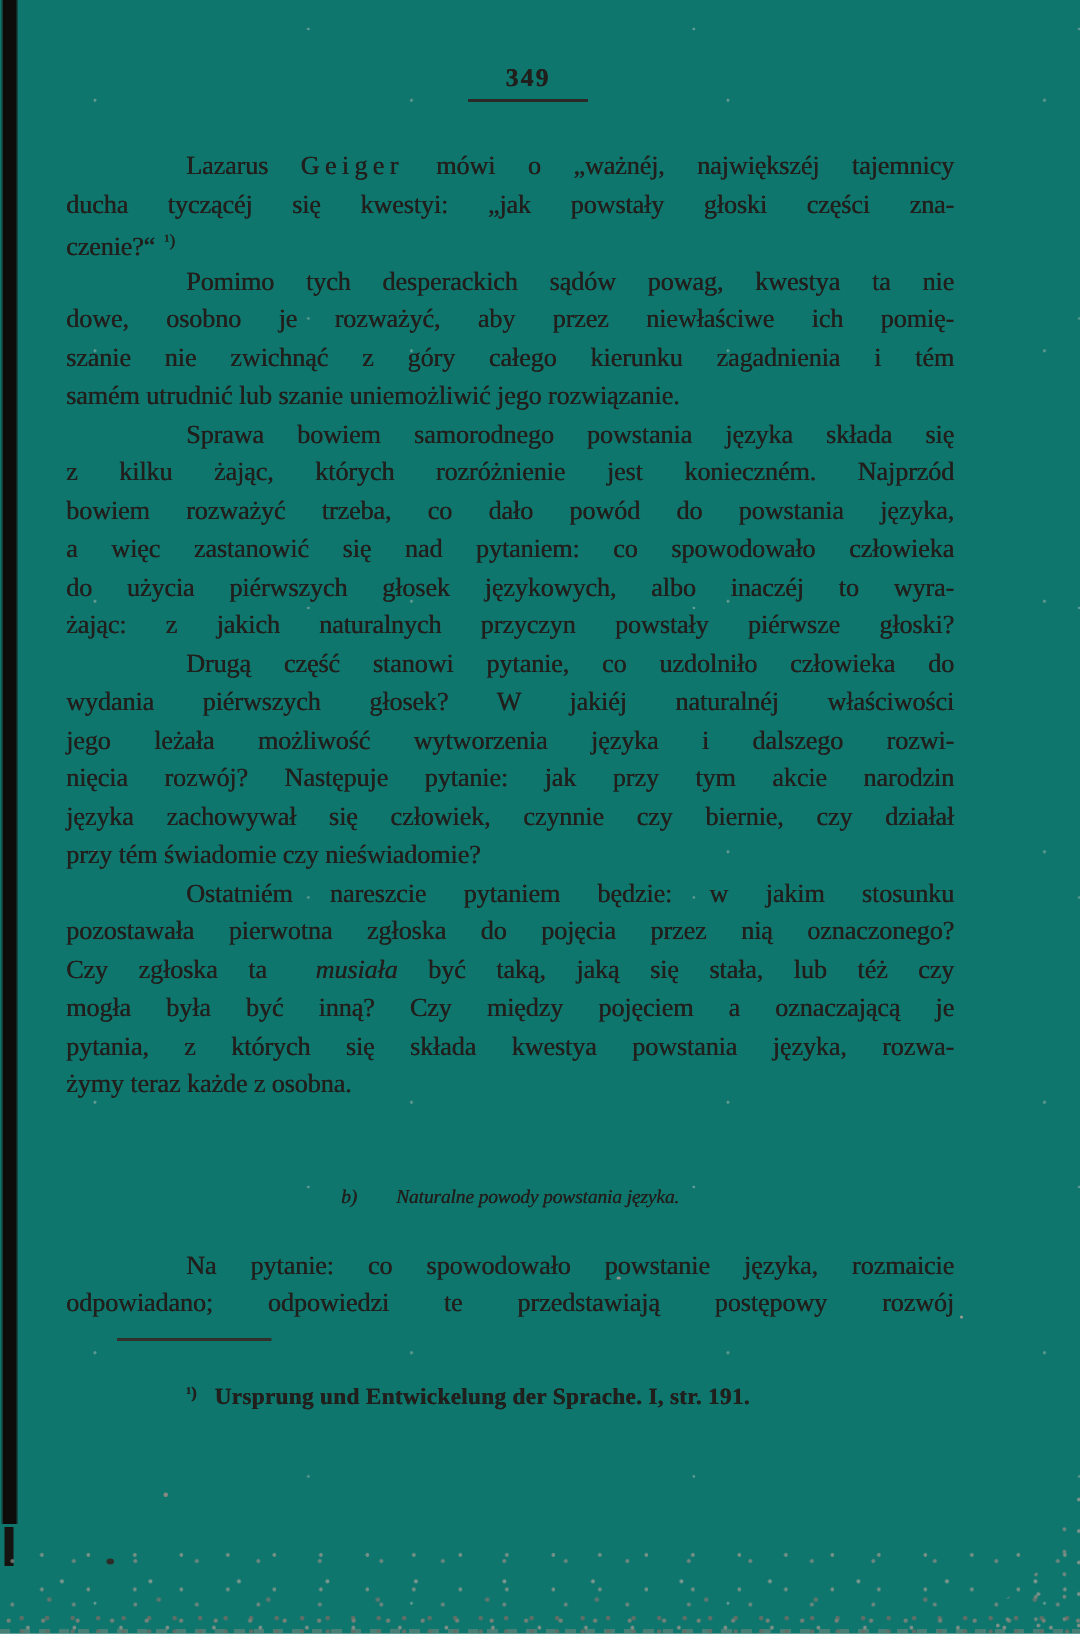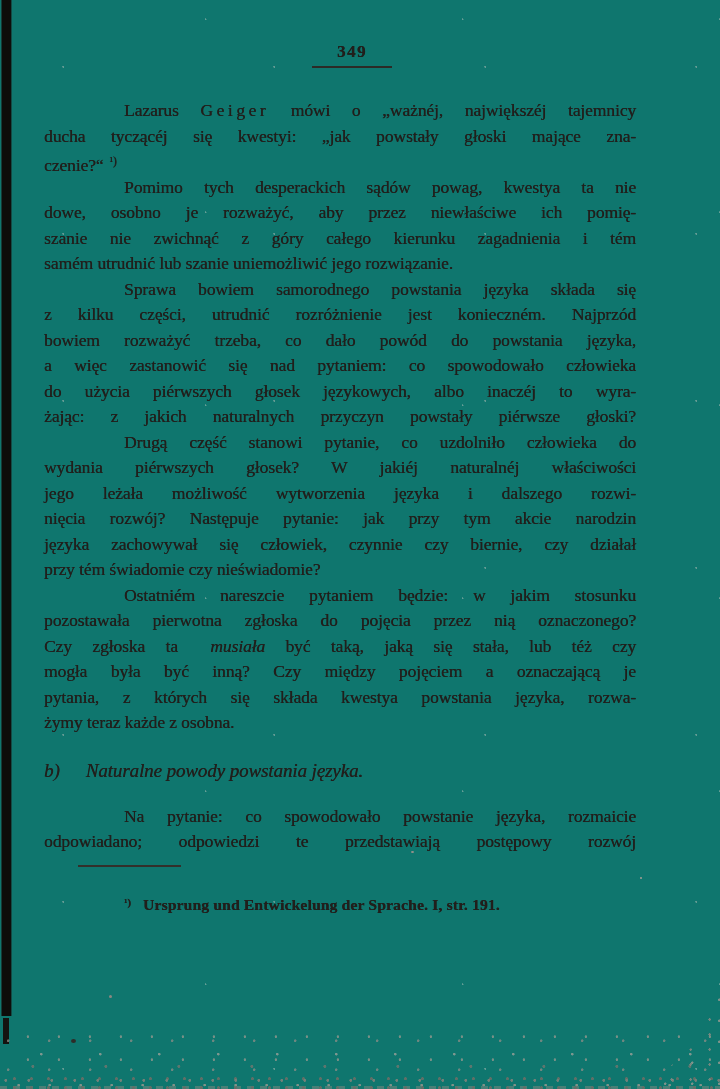--- a/index.html
+++ b/index.html
@@ -53,22 +53,22 @@
     white-space:normal;hyphens:none;
   }
   .fi{text-indent:80px;}
   .end{text-align-last:left;}
   .it{font-style:italic;margin-left:12px;}
   .ls{letter-spacing:3.5px;}
   sup.ref{
     font-size:11.5px;vertical-align:6px;margin-left:6px;letter-spacing:0;
   }
   .heading{
-    font-style:italic;
-    margin-top:22px;height:26px;line-height:26px;font-size:19px;
+    font-style:italic;text-align:center;
+    margin-top:49px;height:26px;line-height:26px;font-size:13px;
   }
   .heading .lbl{margin-right:26px;}
   .fnrule{
     margin-top:10px;margin-left:34px;width:103px;height:2px;background:#33302b;
   }
   .footnote{
     margin-top:24px;padding-left:80px;
     font-size:15.5px;font-weight:700;line-height:22px;letter-spacing:.2px;
   }
   .footnote sup.ref{margin-left:0;margin-right:12px;vertical-align:4px;font-size:11px;}
@@ -119,34 +119,34 @@
 
   <div class="pageno-wrap">
     <div class="pageno">349</div>
     <div class="pageno-rule"></div>
   </div>
 
   <div class="text-col">
 
     <div class="para">
       <div class="ln fi"><span>Lazarus </span><span class="ls">Geiger</span><span> mówi o „ważnéj, największéj tajemnicy</span></div>
-      <div class="ln">ducha tyczącéj się kwestyi: „jak powstały głoski mające zna-</div>
+      <div class="ln">ducha tyczącéj się kwestyi: „jak powstały głoski części zna-</div>
       <div class="ln end"><span>czenie?“</span><sup class="ref">¹)</sup></div>
     </div>
 
     <div class="para">
       <div class="ln fi">Pomimo tych desperackich sądów powag, kwestya ta nie</div>
       <div class="ln">dowe, osobno je rozważyć, aby przez niewłaściwe ich pomię-</div>
       <div class="ln">szanie nie zwichnąć z góry całego kierunku zagadnienia i tém</div>
       <div class="ln end">samém utrudnić lub szanie uniemożliwić jego rozwiązanie.</div>
     </div>
 
     <div class="para">
       <div class="ln fi">Sprawa bowiem samorodnego powstania języka składa się</div>
-      <div class="ln">z kilku części, utrudnić rozróżnienie jest konieczném.  Najprzód</div>
+      <div class="ln">z kilku żając, których rozróżnienie jest konieczném.  Najprzód</div>
       <div class="ln">bowiem rozważyć trzeba, co dało powód do powstania języka,</div>
       <div class="ln">a więc zastanowić się nad pytaniem: co spowodowało człowieka</div>
       <div class="ln">do użycia piérwszych głosek językowych, albo inaczéj to wyra-</div>
       <div class="ln">żając: z jakich naturalnych przyczyn powstały piérwsze głoski?</div>
     </div>
 
     <div class="para">
       <div class="ln fi">Drugą część stanowi pytanie, co uzdolniło człowieka do</div>
       <div class="ln">wydania piérwszych głosek?  W jakiéj naturalnéj właściwości</div>
       <div class="ln">jego leżała możliwość wytworzenia języka i dalszego rozwi-</div>

